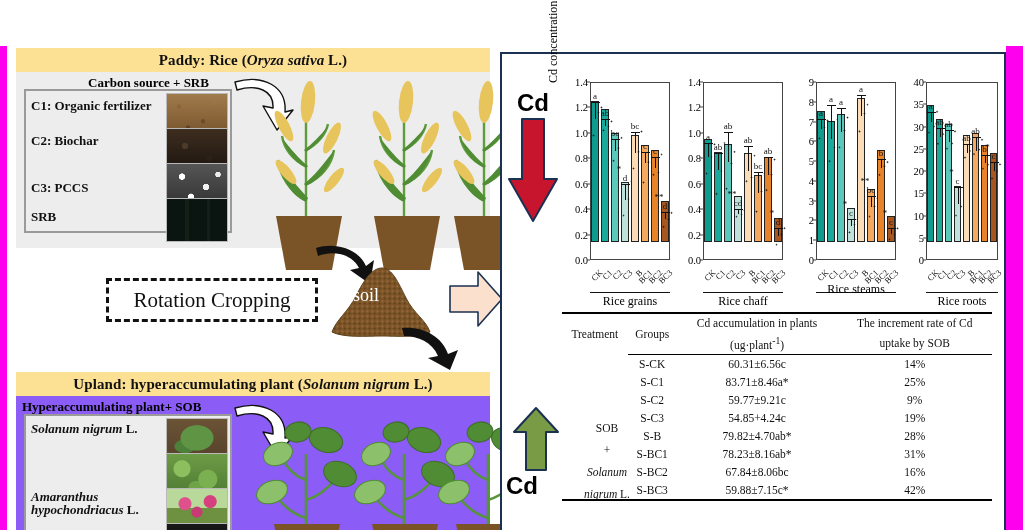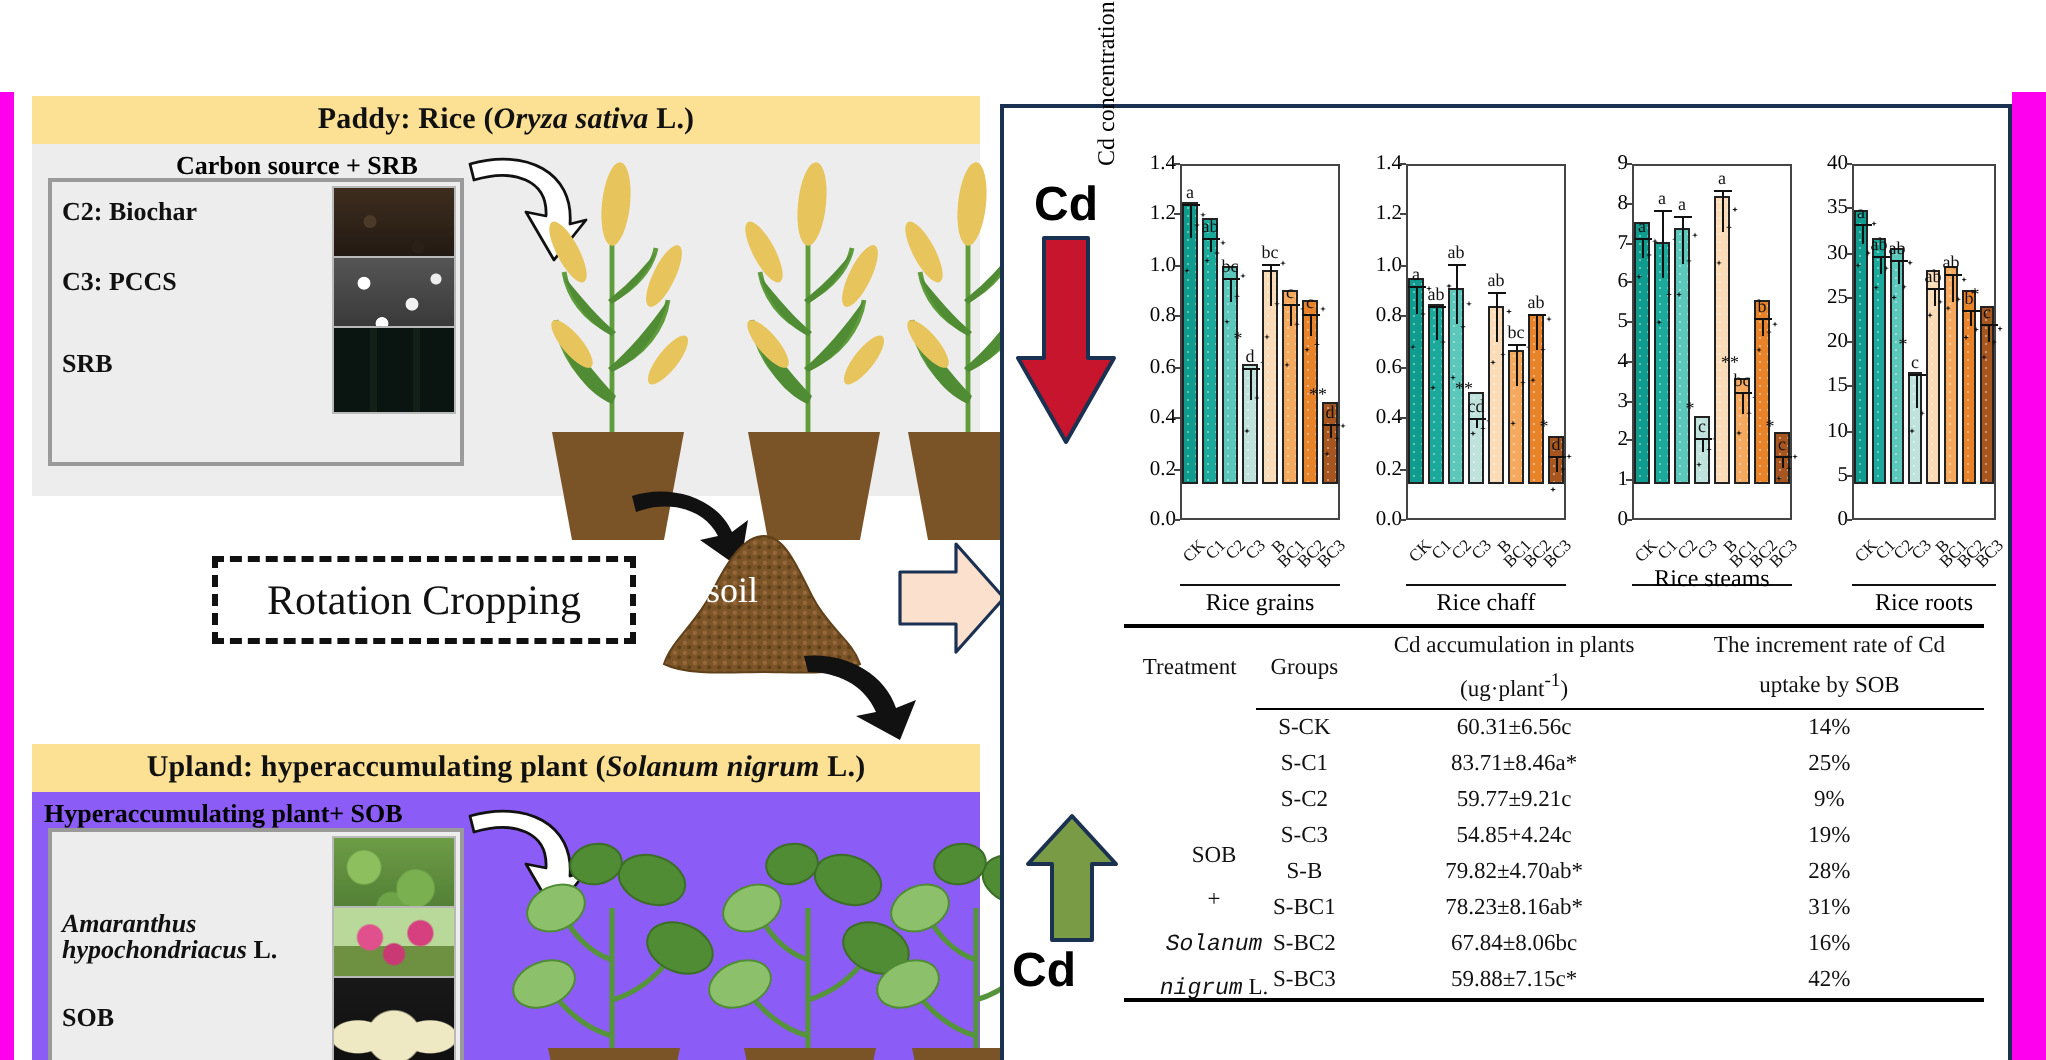--- a/index.html
+++ b/index.html
@@ -126,21 +126,21 @@
   .tbl{position:absolute;left:60px;top:6px;width:430px;border-collapse:collapse;
        font-family:"Liberation Serif",serif;font-size:11.5px;color:#111;}
   .tbl td,.tbl th{padding:3px 2px;text-align:center;font-weight:normal;}
   .rule-top{border-top:2px solid #000;}
   .rule-bot{border-bottom:2px solid #000;}
   .hdr-sub{border-bottom:1.2px solid #000;}
 
   .treat-cell{font-size:11.5px;text-align:center;vertical-align:middle;}
   .sob-stack{position:absolute;left:66px;top:112px;width:78px;text-align:center;
              font-size:11.5px;color:#111;line-height:1.9;font-family:"Liberation Serif",serif;}
-  .sob-stack .it{font-style:italic;font-family:Liberation Mono, monospace;}
+  .sob-stack .it{font-style:italic;}
   .cd-green-wrap{position:absolute;left:4px;top:100px;width:56px;height:86px;}
 </style>
 </head>
 <body>
 
 <div id="page">
 
   <div class="magenta-left"></div>
   <div class="magenta-right"></div>
 
@@ -153,31 +153,38 @@
       <div id="paddy-body">
 
         <div class="carbon-label" style="left:72px;top:3px;">Carbon source + SRB</div>
 
         <svg style="position:absolute;left:215px;top:0px;" width="70" height="62">
           <path d="M4,10 C32,2 56,14 54,40 L62,38 L46,58 L32,34 L42,36 C43,18 26,12 6,18 Z" fill="#ffffff" stroke="#111" stroke-width="1.4" stroke-linejoin="round"></path>
         </svg>
 
         <div class="legend-box" style="left:8px;top:17px;width:208px;height:144px;">
 
+          <div class="legend-row">
+            <div class="legend-text" style="top:8px;">
+              <span>C1:</span>
+              <span>Organic fertilizer</span>
+            </div>
+            <div class="thumb th-organic"></div>
+          </div>
 
           <div class="legend-row">
             <div class="legend-text" style="top:8px;">
               <span>C2:</span>
               <span>Biochar</span>
             </div>
             <div class="thumb th-biochar"></div>
           </div>
 
           <div class="legend-row">
-            <div class="legend-text" style="top:8px;">
+            <div class="legend-text" style="top:20px;">
               <span>C3:</span>
               <span>PCCS</span>
             </div>
             <div class="thumb th-pccs"></div>
           </div>
 
           <div class="legend-row">
             <div class="legend-text" style="top:14px;">
               <span>SRB</span>
             </div>
@@ -315,20 +322,26 @@
       <div id="upland-body">
 
         <div class="carbon-label" style="left:6px;top:3px;">Hyperaccumulating plant+ SOB</div>
 
         <svg style="position:absolute;left:215px;top:2px;" width="68" height="62">
           <path d="M4,10 C32,2 56,14 54,40 L62,38 L46,58 L32,34 L42,36 C43,18 26,12 6,18 Z" fill="#ffffff" stroke="#111" stroke-width="1.4" stroke-linejoin="round"></path>
         </svg>
 
         <div class="legend-box" style="left:8px;top:18px;width:208px;height:144px;">
 
+          <div class="legend-row">
+            <div class="legend-text ital" style="top:6px;">
+              <span>Solanum nigrum</span><span class="rom"> L.</span>
+            </div>
+            <div class="thumb th-solanum"></div>
+          </div>
 
           <div class="legend-row">
             <div class="thumb th-bidens"></div>
           </div>
 
           <div class="legend-row">
             <div class="legend-text ital" style="top:4px;">
               <span>Amaranthus</span>
               <div><span>hypochondriacus</span><span class="rom"> L.</span></div>
             </div>

